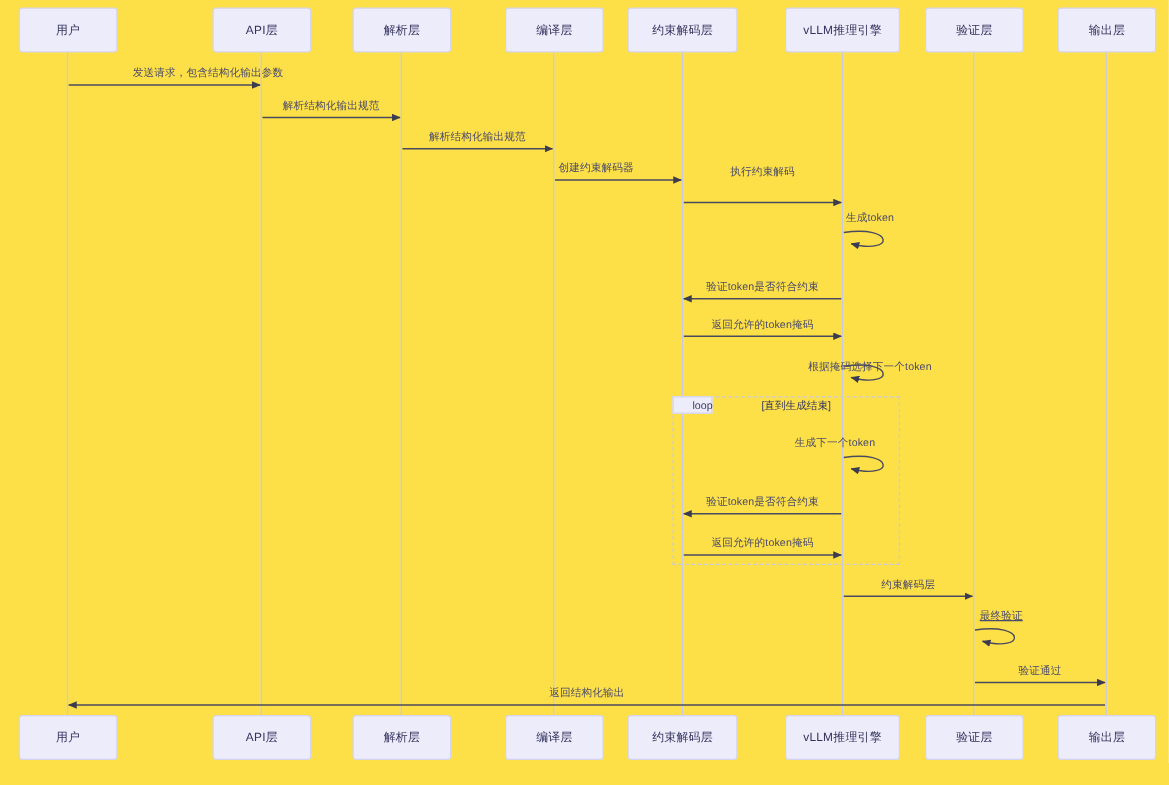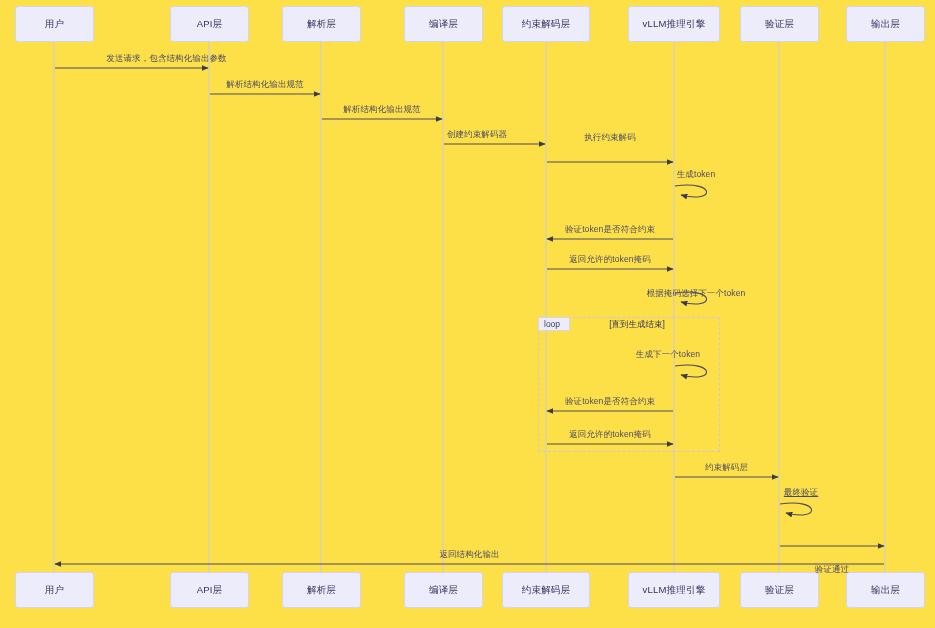--- a/index.html
+++ b/index.html
@@ -58,21 +58,21 @@
   }
   .loop-tab {
     position: absolute;
     box-sizing: border-box;
     background: #ECECFB;
     border: 1px solid #D4D4F0;
     font-size: 8.5px;
     color: #3B3B63;
     display: flex;
     align-items: center;
-    padding-left: 5px;
+    padding-left: 15px;
   }
   .loop-cond {
     position: absolute;
     font-size: 8.5px;
     color: #33325E;
     white-space: nowrap;
     transform: translateX(-50%);
   }
 </style>
 </head>
@@ -180,16 +180,16 @@
       <div class="msg-label" style="left: 610px; top: 132px;">执行约束解码</div>
       <div class="msg-label" style="left: 696px; top: 169px;">生成token</div>
       <div class="msg-label" style="left: 610px; top: 224px;">验证token是否符合约束</div>
       <div class="msg-label" style="left: 610px; top: 254px;">返回允许的token掩码</div>
       <div class="msg-label" style="left: 696px; top: 276px; margin-top: 12px;">根据掩码选择下一个token</div>
       <div class="msg-label" style="left: 668px; top: 349px;">生成下一个token</div>
       <div class="msg-label" style="left: 610px; top: 396px;">验证token是否符合约束</div>
       <div class="msg-label" style="left: 610px; top: 429px;">返回允许的token掩码</div>
       <div class="msg-label" style="left: 726.5px; top: 462px;">约束解码层</div>
       <div class="msg-label" style="left: 801px; top: 487px; text-decoration: underline;">最终验证</div>
-      <div class="msg-label" style="left: 832px; top: 531px; margin-top: 33px;">验证通过</div>
+      <div class="msg-label" style="left: 832px; top: 531px;">验证通过</div>
       <div class="msg-label" style="left: 469.5px; top: 549px;">返回结构化输出</div>
     </div>
 </div>
 
 </body></html>

